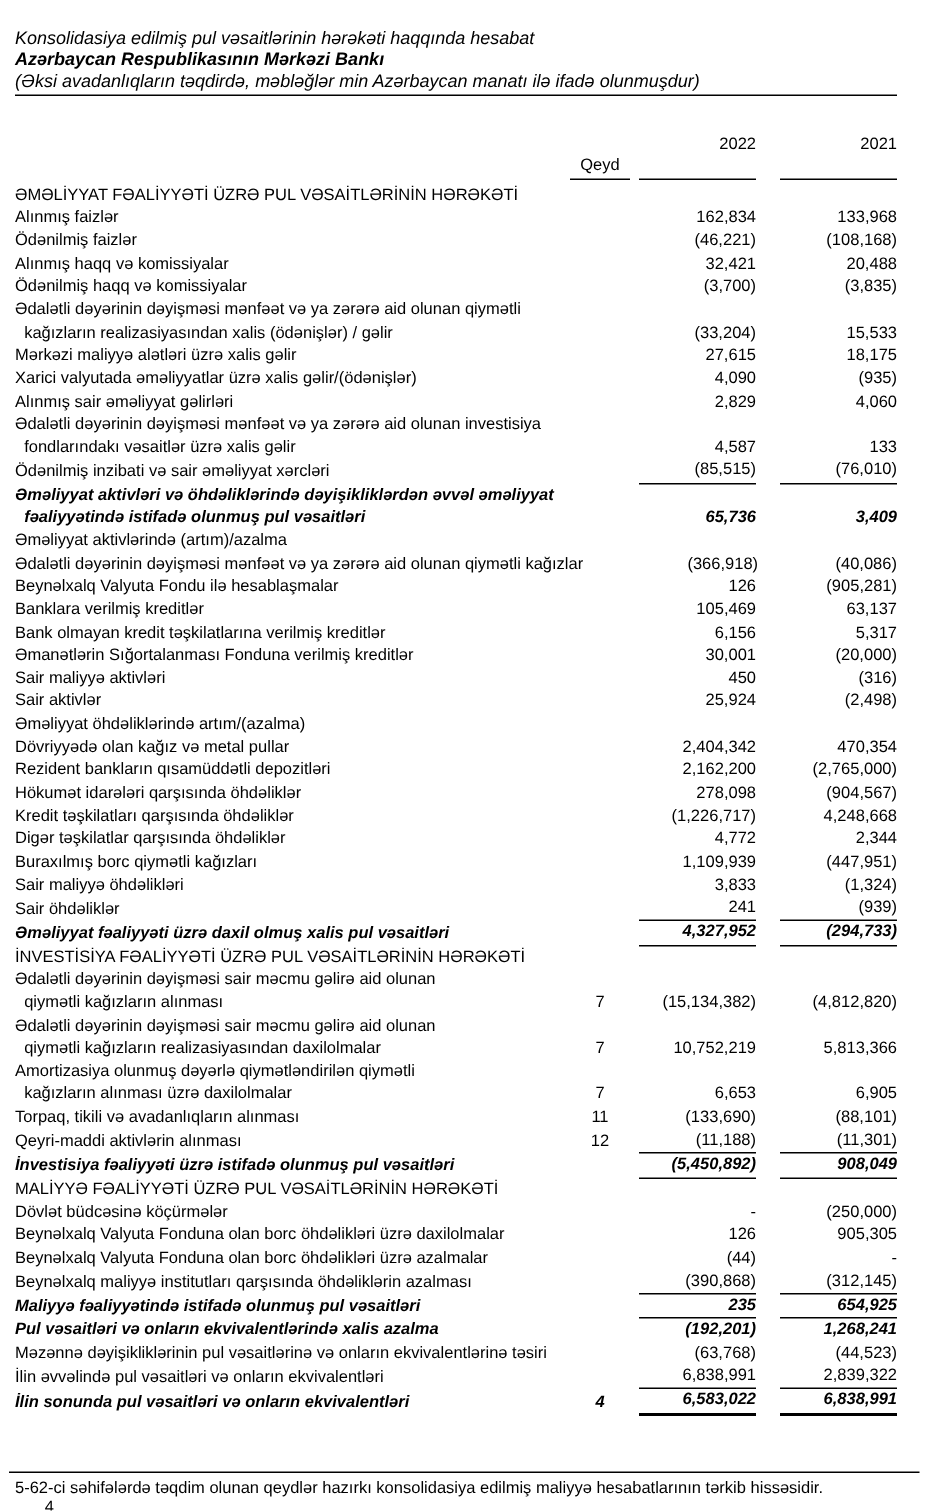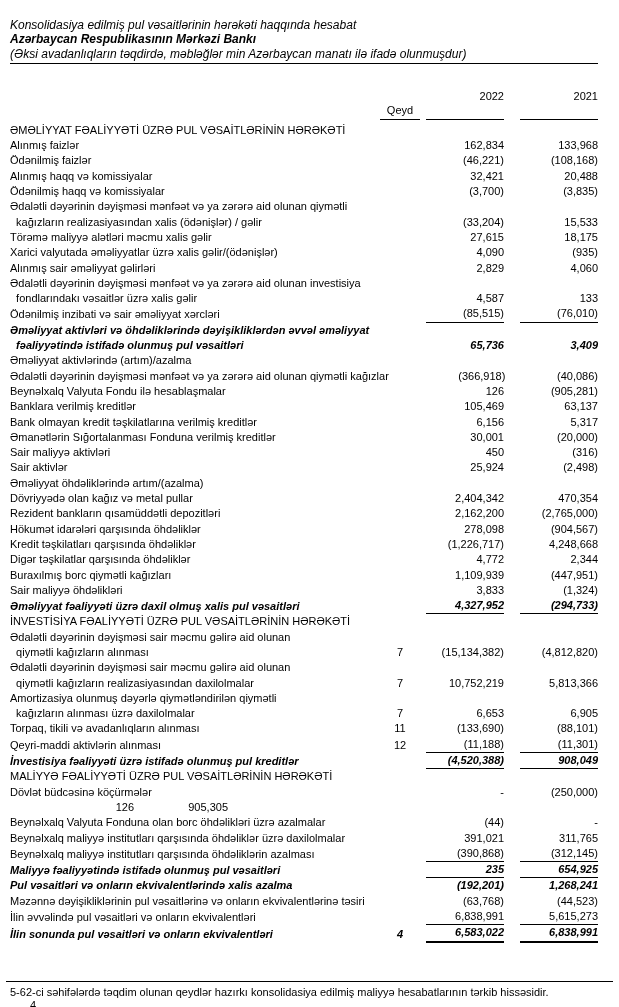--- a/index.html
+++ b/index.html
@@ -109,21 +109,21 @@
       <div class="row t-item">
       <div class="lbl">Ədalətli dəyərinin dəyişməsi mənfəət və ya zərərə aid olunan qiymətli
   kağızların realizasiyasından xalis (ödənişlər) / gəlir</div>
       <div class="q"></div>
       <div class="g1"></div>
       <div class="v">(33,204)</div>
       <div class="g2"></div>
       <div class="v">15,533</div>
     </div>
       <div class="row t-item">
-      <div class="lbl">Törəmə maliyyə alətləri məcmu xalis gəlir</div>
+      <div class="lbl">Mərkəzi maliyyə alətləri üzrə xalis gəlir</div>
       <div class="q"></div>
       <div class="g1"></div>
       <div class="v">27,615</div>
       <div class="g2"></div>
       <div class="v">18,175</div>
     </div>
       <div class="row t-item">
       <div class="lbl">Xarici valyutada əməliyyatlar üzrə xalis gəlir/(ödənişlər)</div>
       <div class="q"></div>
       <div class="g1"></div>
@@ -286,20 +286,28 @@
       <div class="v">(447,951)</div>
     </div>
       <div class="row t-item">
       <div class="lbl">Sair maliyyə öhdəlikləri</div>
       <div class="q"></div>
       <div class="g1"></div>
       <div class="v">3,833</div>
       <div class="g2"></div>
       <div class="v">(1,324)</div>
     </div>
+      <div class="row t-item rule-below">
+      <div class="lbl">Sair öhdəliklər</div>
+      <div class="q"></div>
+      <div class="g1"></div>
+      <div class="v">241</div>
+      <div class="g2"></div>
+      <div class="v">(939)</div>
+    </div>
       <div class="row t-total rule-below">
       <div class="lbl">Əməliyyat fəaliyyəti üzrə daxil olmuş xalis pul vəsaitləri</div>
       <div class="q"></div>
       <div class="g1"></div>
       <div class="v">4,327,952</div>
       <div class="g2"></div>
       <div class="v">(294,733)</div>
     </div>
       <div class="row t-section">
       <div class="lbl">İNVESTİSİYA FƏALİYYƏTİ ÜZRƏ PUL VƏSAİTLƏRİNİN HƏRƏKƏTİ</div>
@@ -346,65 +354,58 @@
     </div>
       <div class="row t-item rule-below">
       <div class="lbl">Qeyri-maddi aktivlərin alınması</div>
       <div class="q">12</div>
       <div class="g1"></div>
       <div class="v">(11,188)</div>
       <div class="g2"></div>
       <div class="v">(11,301)</div>
     </div>
       <div class="row t-total rule-below">
-      <div class="lbl">İnvestisiya fəaliyyəti üzrə istifadə olunmuş pul kreditlər</div>
-      <div class="q"></div>
-      <div class="g1"></div>
-      <div class="v">(4,520,388)</div>
+      <div class="lbl">İnvestisiya fəaliyyəti üzrə istifadə olunmuş pul vəsaitləri</div>
+      <div class="q"></div>
+      <div class="g1"></div>
+      <div class="v">(5,450,892)</div>
       <div class="g2"></div>
       <div class="v">908,049</div>
     </div>
       <div class="row t-section">
       <div class="lbl">MALİYYƏ FƏALİYYƏTİ ÜZRƏ PUL VƏSAİTLƏRİNİN HƏRƏKƏTİ</div>
       <div class="q"></div>
       <div class="g1"></div>
       <div class="v"></div>
       <div class="g2"></div>
       <div class="v"></div>
     </div>
       <div class="row t-item">
       <div class="lbl">Dövlət büdcəsinə köçürmələr</div>
       <div class="q"></div>
       <div class="g1"></div>
       <div class="v">-</div>
       <div class="g2"></div>
       <div class="v">(250,000)</div>
     </div>
       <div class="row t-item">
+      <div class="lbl">Beynəlxalq Valyuta Fonduna olan borc öhdəlikləri üzrə daxilolmalar</div>
       <div class="q"></div>
       <div class="g1"></div>
       <div class="v">126</div>
       <div class="g2"></div>
       <div class="v">905,305</div>
     </div>
       <div class="row t-item">
       <div class="lbl">Beynəlxalq Valyuta Fonduna olan borc öhdəlikləri üzrə azalmalar</div>
       <div class="q"></div>
       <div class="g1"></div>
       <div class="v">(44)</div>
       <div class="g2"></div>
       <div class="v">-</div>
-    </div>
-      <div class="row t-item">
-      <div class="lbl">Beynəlxalq maliyyə institutları qarşısında öhdəliklər üzrə daxilolmalar</div>
-      <div class="q"></div>
-      <div class="g1"></div>
-      <div class="v">391,021</div>
-      <div class="g2"></div>
-      <div class="v">311,765</div>
     </div>
       <div class="row t-item rule-below">
       <div class="lbl">Beynəlxalq maliyyə institutları qarşısında öhdəliklərin azalması</div>
       <div class="q"></div>
       <div class="g1"></div>
       <div class="v">(390,868)</div>
       <div class="g2"></div>
       <div class="v">(312,145)</div>
     </div>
       <div class="row t-total rule-below">
@@ -430,21 +431,21 @@
       <div class="v">(63,768)</div>
       <div class="g2"></div>
       <div class="v">(44,523)</div>
     </div>
       <div class="row t-item rule-below">
       <div class="lbl">İlin əvvəlində pul vəsaitləri və onların ekvivalentləri</div>
       <div class="q"></div>
       <div class="g1"></div>
       <div class="v">6,838,991</div>
       <div class="g2"></div>
-      <div class="v">5,615,273</div>
+      <div class="v">2,839,322</div>
     </div>
       <div class="row t-total rule-thick">
       <div class="lbl">İlin sonunda pul vəsaitləri və onların ekvivalentləri</div>
       <div class="q">4</div>
       <div class="g1"></div>
       <div class="v">6,583,022</div>
       <div class="g2"></div>
       <div class="v">6,838,991</div>
     </div>
     </div>

